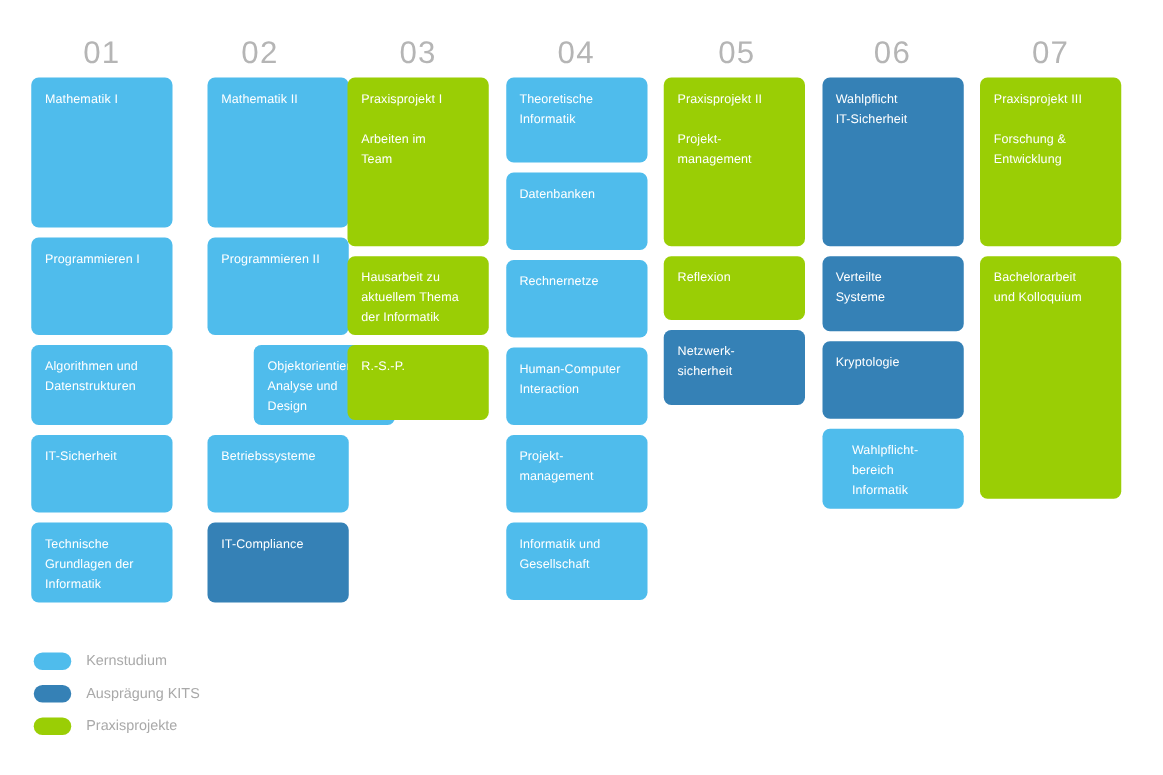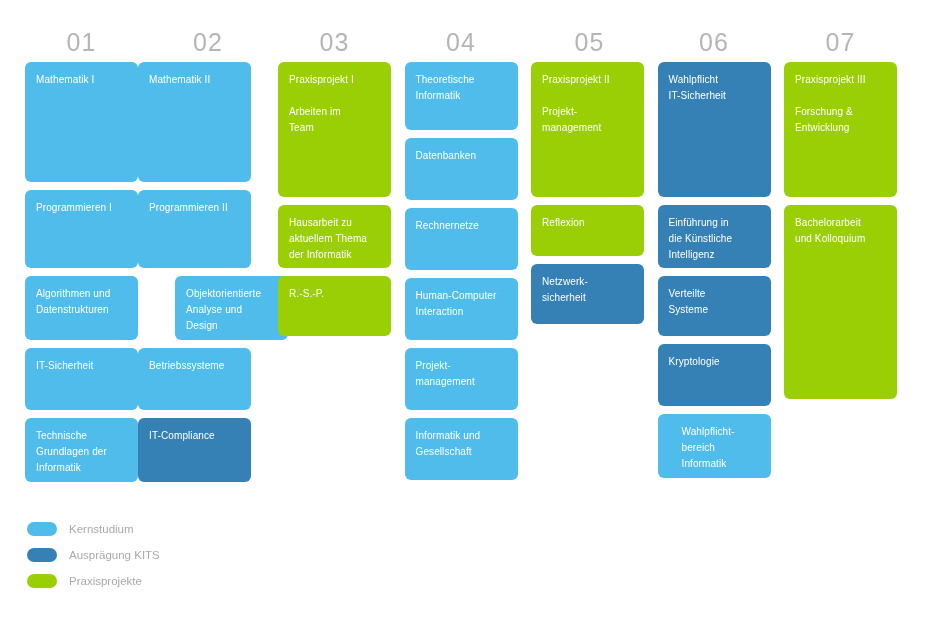--- a/index.html
+++ b/index.html
@@ -72,21 +72,21 @@
       <div class="module kern" style="height: 62px;">
         <span class="ln">IT-Sicherheit</span>
       </div>
       <div class="module kern" style="height: 64px;">
         <span class="ln">Technische</span>
         <span class="ln">Grundlagen der</span>
         <span class="ln">Informatik</span>
       </div>
     </div>
     <div class="col-header" style="left: 151.5px;">02</div>
-    <div class="col" style="left: 138px;">
+    <div class="col" style="left: 166px;">
       <div class="module kern" style="height: 120px;">
         <span class="ln">Mathematik II</span>
       </div>
       <div class="module kern" style="height: 78px;">
         <span class="ln">Programmieren II</span>
       </div>
       <div class="module kern" style="height: 64px; margin-left: 37px;">
         <span class="ln">Objektorientierte</span>
         <span class="ln">Analyse und</span>
         <span class="ln">Design</span>
@@ -155,25 +155,20 @@
         <span class="ln">Netzwerk-</span>
         <span class="ln">sicherheit</span>
       </div>
     </div>
     <div class="col-header" style="left: 657.5px;">06</div>
     <div class="col" style="left: 657.5px;">
       <div class="module kits" style="height: 135px;">
         <span class="ln">Wahlpflicht</span>
         <span class="ln">IT-Sicherheit</span>
       </div>
-      <div class="module kits" style="height: 63px;">
-        <span class="ln">Einführung in</span>
-        <span class="ln">die Künstliche</span>
-        <span class="ln">Intelligenz</span>
-      </div>
       <div class="module kits" style="height: 60px;">
         <span class="ln">Verteilte</span>
         <span class="ln">Systeme</span>
       </div>
       <div class="module kits" style="height: 62px;">
         <span class="ln">Kryptologie</span>
       </div>
       <div class="module kern" style="height: 64px; padding-left: 24px;">
         <span class="ln">Wahlpflicht-</span>
         <span class="ln">bereich</span>

